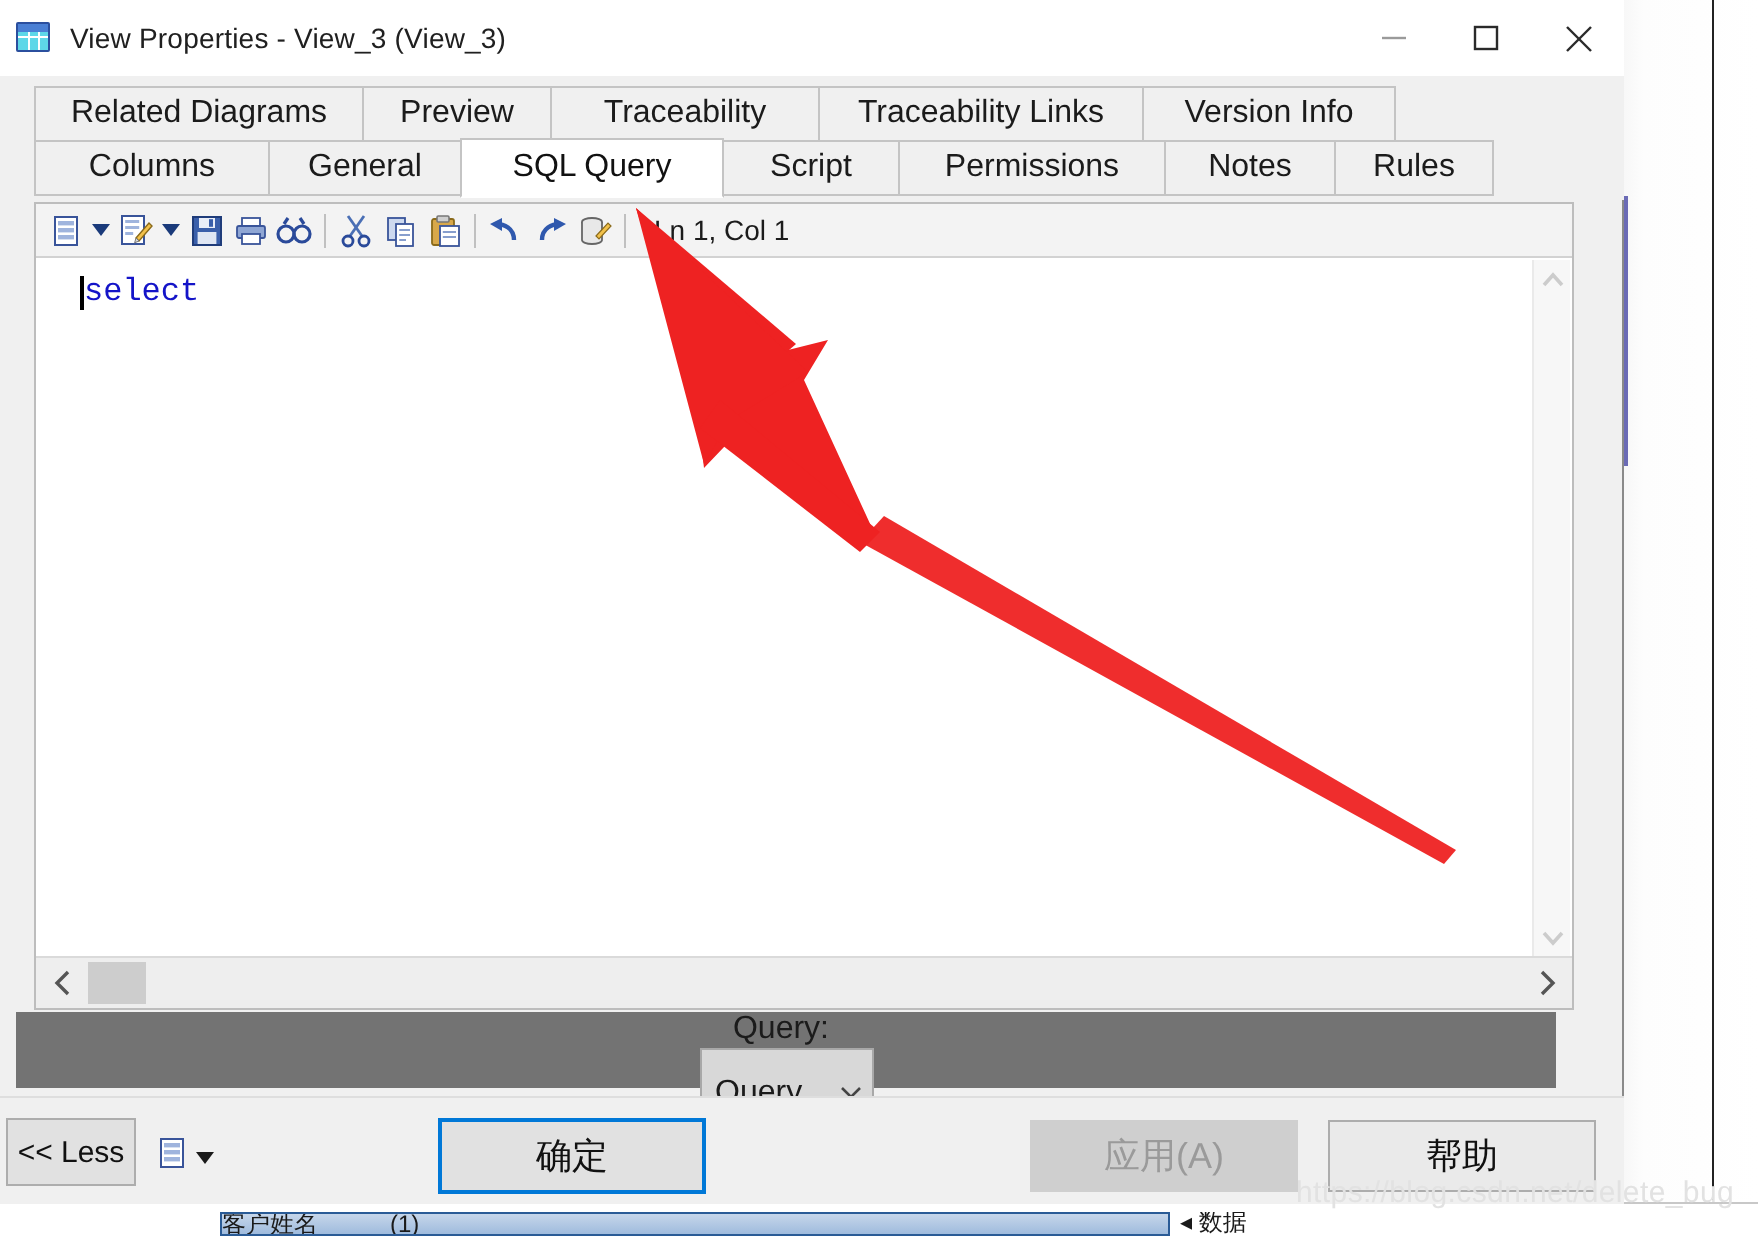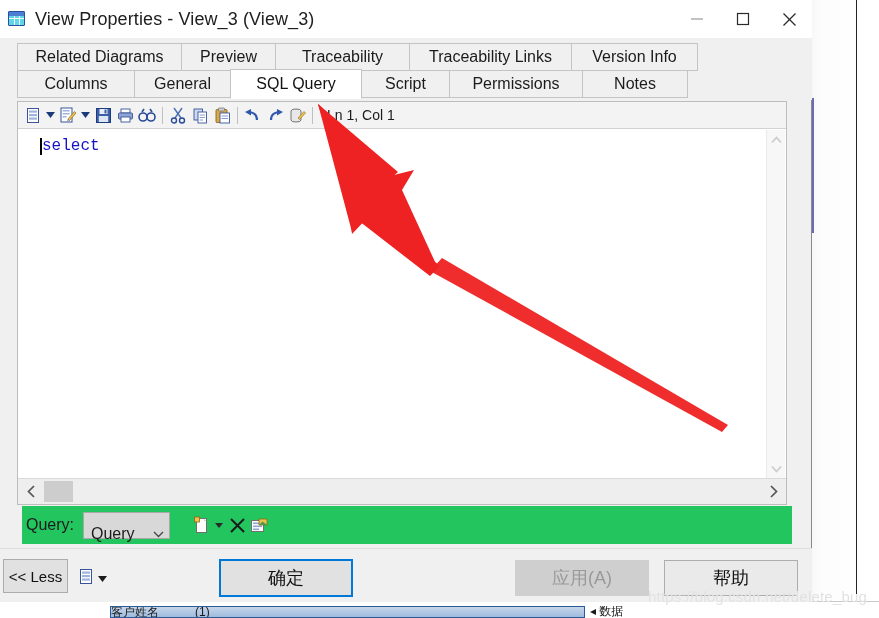--- a/index.html
+++ b/index.html
@@ -83,21 +83,21 @@
   .title-icon .grid::after {
     content: ""; position: absolute; left: 5px; top: 4px; width: 1px; bottom: 0;
     background: #ffffff;
     box-shadow: 5px 0 0 #ffffff, 0 -2px 0 0 transparent;
   }
   .title-icon .hline {
     position: absolute; left: 2px; top: 9px; width: 15px; height: 1px;
     background: #ffffff;
   }
   .title-text {
-    font-size: 18px; color: #202020; letter-spacing: 0.1px;
+    font-size: 14px; color: #202020; letter-spacing: 0.1px;
     white-space: nowrap;
   }
   .win-controls {
     position: absolute; right: 0; top: 0; height: 38px; display: flex;
   }
   .win-btn {
     width: 46px; height: 38px; display: flex; align-items: center; justify-content: center;
     background: #ffffff;
   }
   .win-btn svg { display: block; }
@@ -203,23 +203,23 @@
   }
   .hsb-arrow.left { left: 0; }
   .hsb-arrow.right { right: 0; }
   .hsb-thumb {
     position: absolute; left: 26px; top: 2px; width: 29px; height: 21px;
     background: #cdcdcd;
   }
 
   
   .queryrow {
-    position: absolute; left: 22px; top: 506px; width: 770px; height: 38px;
-    background: #22c55e;
-    display: flex; align-items: center;
+    position: absolute; left: 8px; top: 506px; width: 770px; height: 38px;
+    background: #737373;
+    display: flex; align-items: center; flex-direction: column;
   }
   .query-label {
     font-size: 16px; color: #1b1b1b; margin-left: 4px; margin-right: 9px;
   }
   .query-select {
     width: 87px; height: 27px;
     background: #d8d8d8;
     border: 1px solid #a8a8a8;
     display: flex; align-items: center; justify-content: space-between;
     padding: 18px 5px 0 7px;
@@ -326,21 +326,22 @@
         <div class="tab" style="width:135px">Traceability</div>
         <div class="tab" style="width:163px">Traceability Links</div>
         <div class="tab" style="width:127px">Version Info</div>
       </div>
       <div class="tabrow row2">
         <div class="tab" style="width:118px">Columns</div>
         <div class="tab" style="width:97px">General</div>
         <div class="tab active" style="width:132px">SQL Query</div>
         <div class="tab" style="width:89px">Script</div>
         <div class="tab" style="width:134px">Permissions</div>
-        <div class="tab" style="width:106px">Notes</div>
+        <div class="tab" style="width:86px">Notes</div>
+        <div class="tab" style="width:80px">Rules</div>
       </div>
     </div>
 
     <div class="panel">
 
       <div class="etoolbar">
 
         <div class="tb-item">
           <svg width="17" height="17" viewBox="0 0 17 17">
             <rect x="2.5" y="1.5" width="11" height="14" fill="#ffffff" stroke="#39549a" stroke-width="1"></rect>

